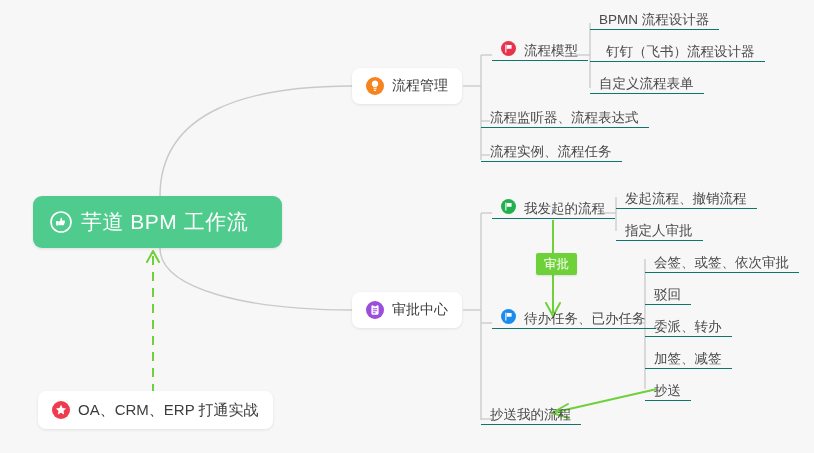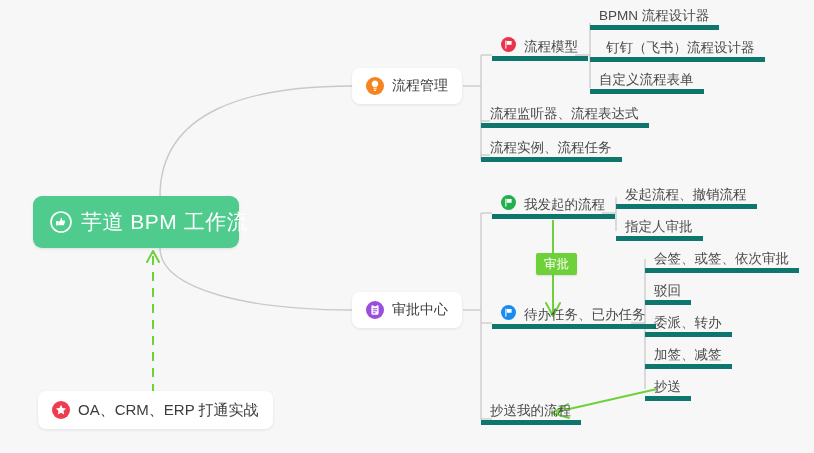--- a/index.html
+++ b/index.html
@@ -35,21 +35,21 @@
     display: flex;
     align-items: center;
     white-space: nowrap;
     box-sizing: border-box;
   }
 
   
   .root-node {
     left: 33px;
     top: 196px;
-    width: 206px;
+    width: 249px;
     height: 52px;
     background: #4ecb8d;
     border-radius: 9px;
     padding: 16px 17px;
     box-shadow: 0 1px 3px rgba(0,0,0,0.10);
     text-align: right;
   }
   .root-node .label {
     color: #ffffff;
     font-size: 21px;
@@ -68,21 +68,21 @@
   .card-node .label {
     color: #3c3c3c;
     font-size: 14px;
     margin-left: 8px;
   }
 
   
   .u-node {
     height: 28px;
     padding: 0 10px 0 9px;
-    border-bottom: 5px solid #0f766e;
+    border-bottom: 1px solid #0f766e;
     align-items: flex-end;
     padding-bottom: 3px;
   }
   .u-node .label {
     color: #4a4a4a;
     font-size: 13.5px;
     line-height: 1;
   }
   .u-node .label.with-icon {
     margin-left: 8px;

